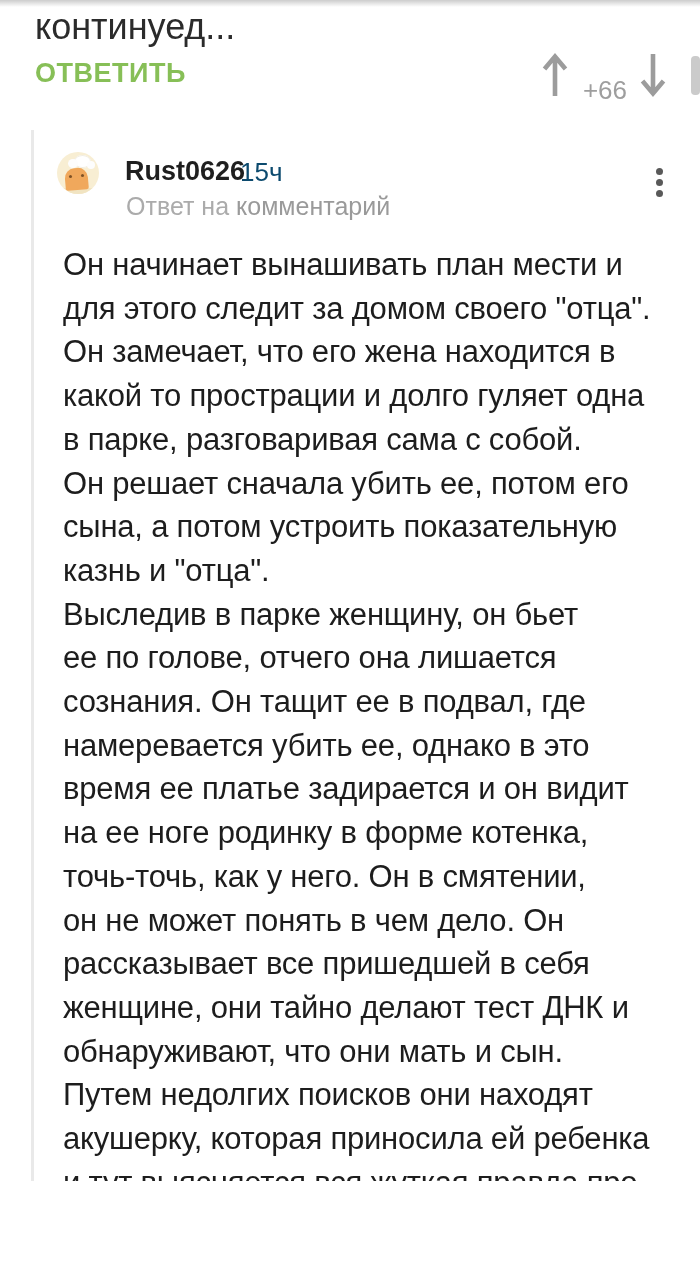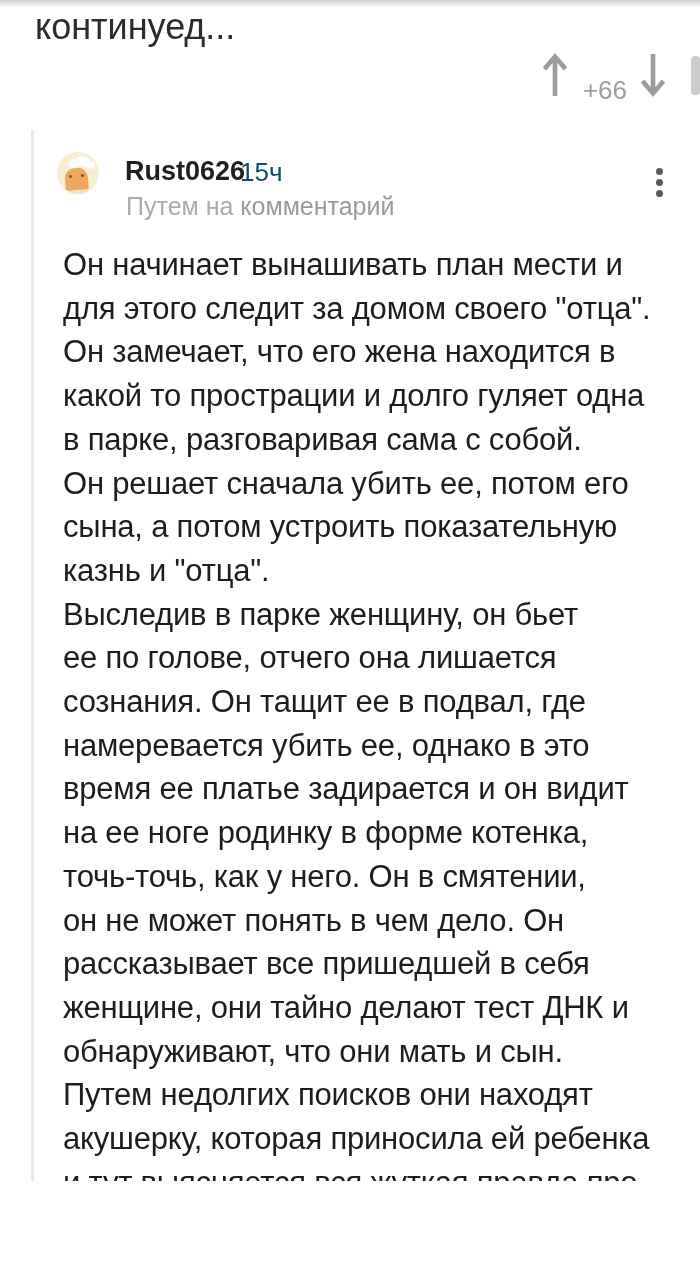--- a/index.html
+++ b/index.html
@@ -89,20 +89,21 @@
 </style>
 </head>
 <body>
 
 <div class="screen">
 
   <div class="top-shadow"></div>
 
   <div class="post-tail">континуед...</div>
 
+  <button class="reply-btn">ОТВЕТИТЬ</button>
 
   <div class="vote-up">
     <svg width="28" height="46" viewBox="0 0 28 46">
       <path d="M14 44 L14 7 M3.5 17 L14 4.5 L24.5 17" fill="none" stroke="#9c9c9c" stroke-width="4.6"></path>
     </svg>
   </div>
 
   <div class="rating">+66</div>
 
   <div class="vote-down">
@@ -123,21 +124,21 @@
     <div class="puff1"></div>
     <div class="puff2"></div>
     <div class="puff3"></div>
   </div>
 
   <div class="username">Rust0626</div>
 
   <div class="time">15ч</div>
 
   <div class="reply-to">
-    <span>Путем на </span><span class="target">комментарий</span>
+    <span>Ответ на </span><span class="target">комментарий</span>
   </div>
 
   <div class="kebab">
     <div class="dot"></div>
     <div class="dot"></div>
     <div class="dot"></div>
   </div>
 
   <div class="comment-body">Он начинает вынашивать план мести и
 для этого следит за домом своего "отца".

